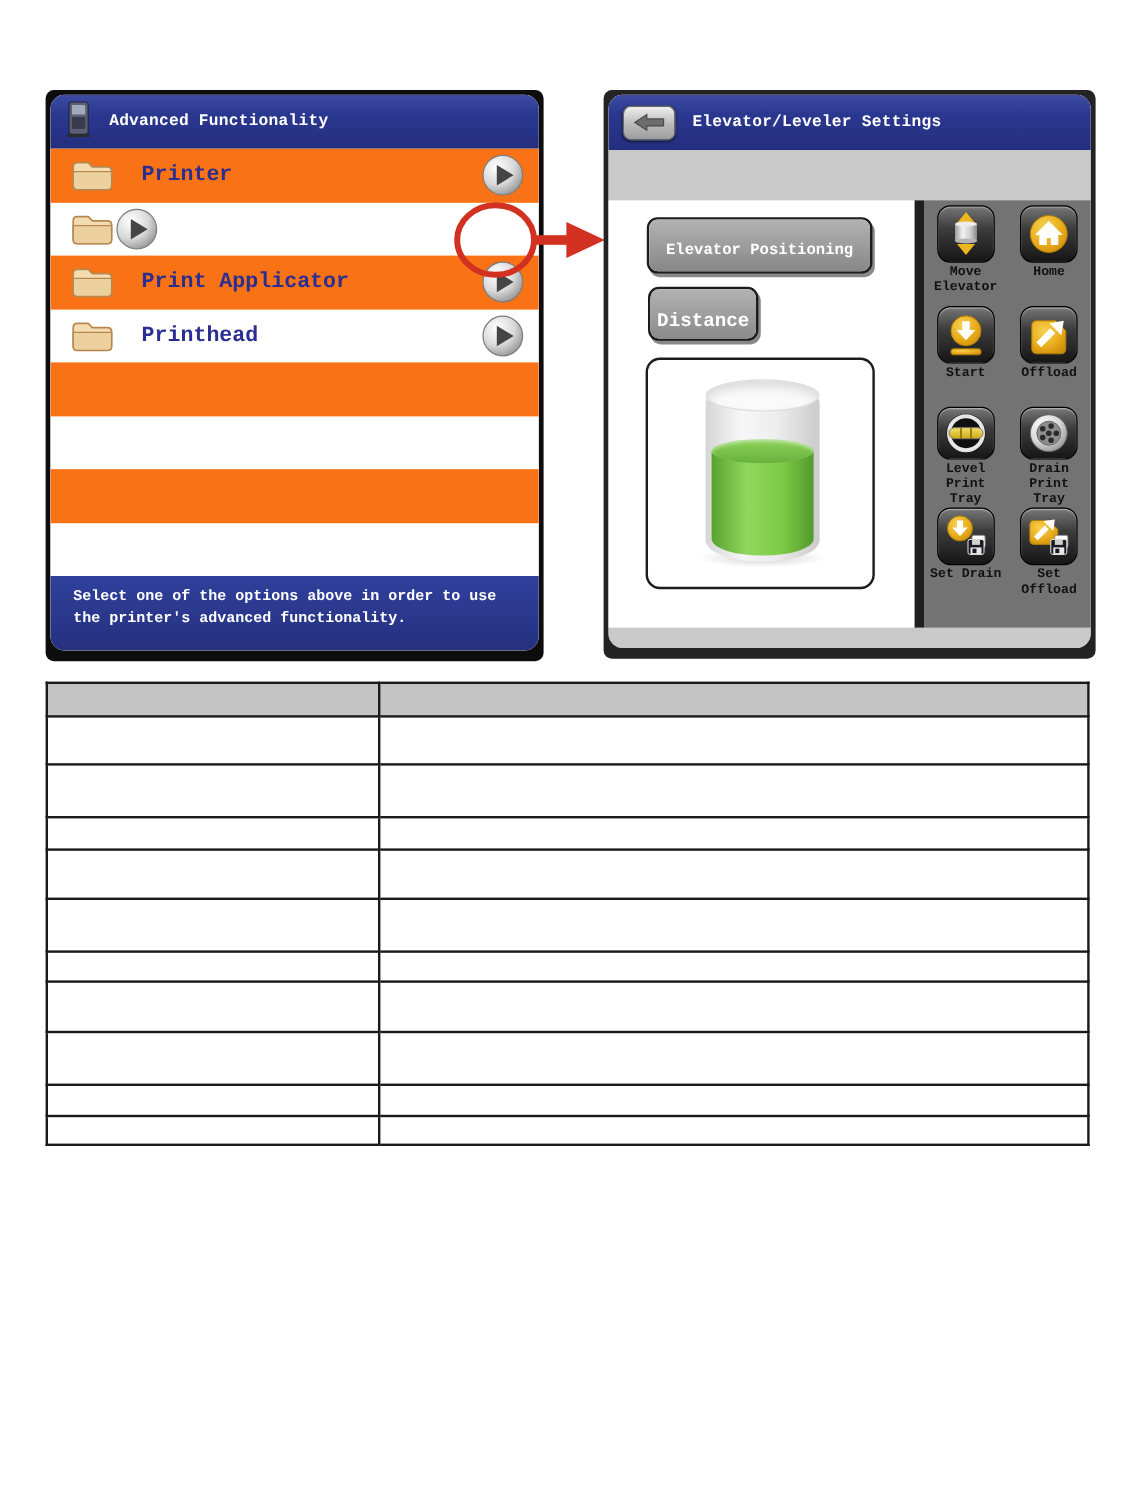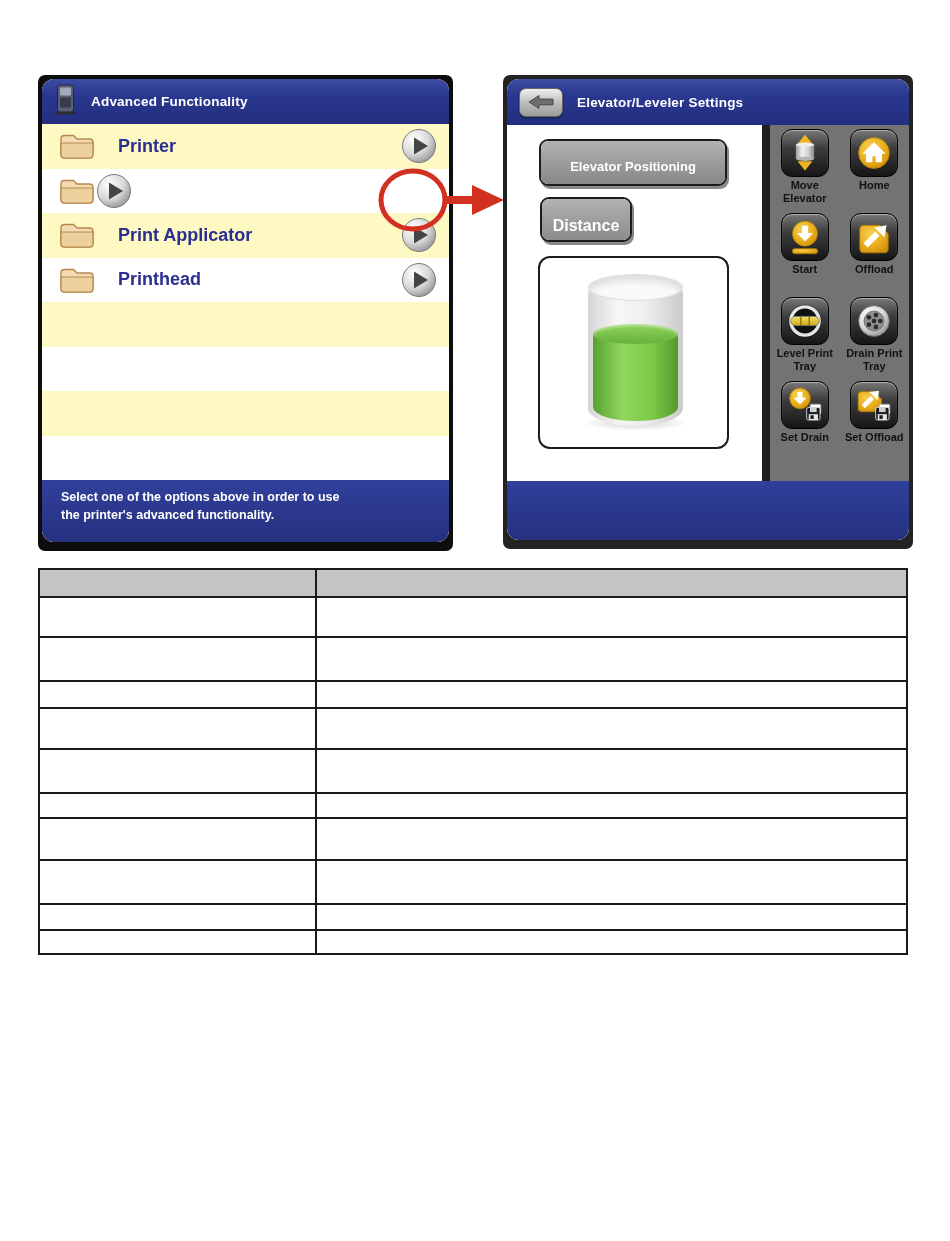--- a/index.html
+++ b/index.html
@@ -5,36 +5,37 @@
   html,body{margin:0;padding:0;}
   body{
     width:950px;height:1241px;position:relative;background:#ffffff;
     font-family:"Liberation Sans",sans-serif;overflow:hidden;
   }
   .panel{position:absolute;background:#0d0d0d;border-radius:7px;box-sizing:border-box;}
   .panel .inner{
     position:absolute;inset:4px;border-radius:12px;background:#c9c9c9;
     display:flex;flex-direction:column;overflow:hidden;
     box-shadow:inset 0 0 0 3px #c9c9c9;
+    font-family:Liberation Mono, monospace;
   }
   .titlebar{
     height:45px;flex:0 0 auto;display:flex;align-items:center;gap:14px;
     background:linear-gradient(180deg,#3d4ba3 0%,#2b3890 35%,#232e7e 100%);
     border-radius:11px 11px 0 0;padding:0 12px;
   }
   .titlebar .title{color:#ffffff;font-weight:bold;font-size:13.5px;letter-spacing:.2px;}
   .footerbar{
     flex:1 1 auto;background:linear-gradient(180deg,#30409b,#25307f);
     border-radius:0 0 11px 11px;color:#fff;font-weight:bold;font-size:12.5px;
     line-height:1.4;padding:9px 10px 0 19px;
   }
   
   .menu{flex:0 0 auto;background:#ffffff;}
   .mrow{height:44.5px;display:flex;align-items:center;padding:0 12px 0 16px;box-sizing:border-box;}
-  .mrow.alt{background:#fef9c3;}
+  .mrow.alt{background:#f97316;}
   .mrow .label{flex:1;margin-left:22px;color:#2b2e91;font-weight:bold;font-size:18px;}
   .folder{width:38px;height:30px;flex:0 0 auto;}
   .arrowbtn{width:36px;height:36px;flex:0 0 auto;cursor:pointer;}
   
   .rbody{flex:0 0 356px;display:flex;}
   .rcontent{width:255px;background:#ffffff;position:relative;flex:0 0 auto;}
   .rdivider{width:8px;background:#1f1f1f;flex:0 0 auto;}
   .rcontrols{
     flex:1;background:#737373;display:grid;grid-template-columns:1fr 1fr;
     grid-auto-rows:84px;justify-items:center;padding-top:4px;
@@ -213,21 +214,21 @@
   </div>
 </div>
 
 <svg class="annot" width="140" height="86">
   <ellipse cx="40" cy="42" rx="32" ry="29" fill="none" stroke-width="5" stroke="#d23122"></ellipse>
   <rect x="70" y="38" width="30" height="8" fill="#d23122"></rect>
   <polygon points="99,27 131,42 99,57" fill="#d23122"></polygon>
 </svg>
 
 <div class="panel" style="left:503px;top:75px;width:410px;height:474px;background:#232323;">
-  <div class="inner" style="inset:4px 4px 9px 4px;">
+  <div class="inner" style="inset:4px 4px 9px 4px;gap:42px;">
     <div class="titlebar" style="height:46px;">
       <span class="backbtn">
         <svg width="26" height="16" viewBox="0 0 26 16">
           <path d="M1 8 L11 1.5 v3.6 h14 v5.8 h-14 v3.6 z" fill="#6d6d6d" stroke="#4a4a4a"></path>
         </svg>
       </span>
       <span class="title">Elevator/Leveler Settings</span>
     </div>
 
     <div class="rbody">

